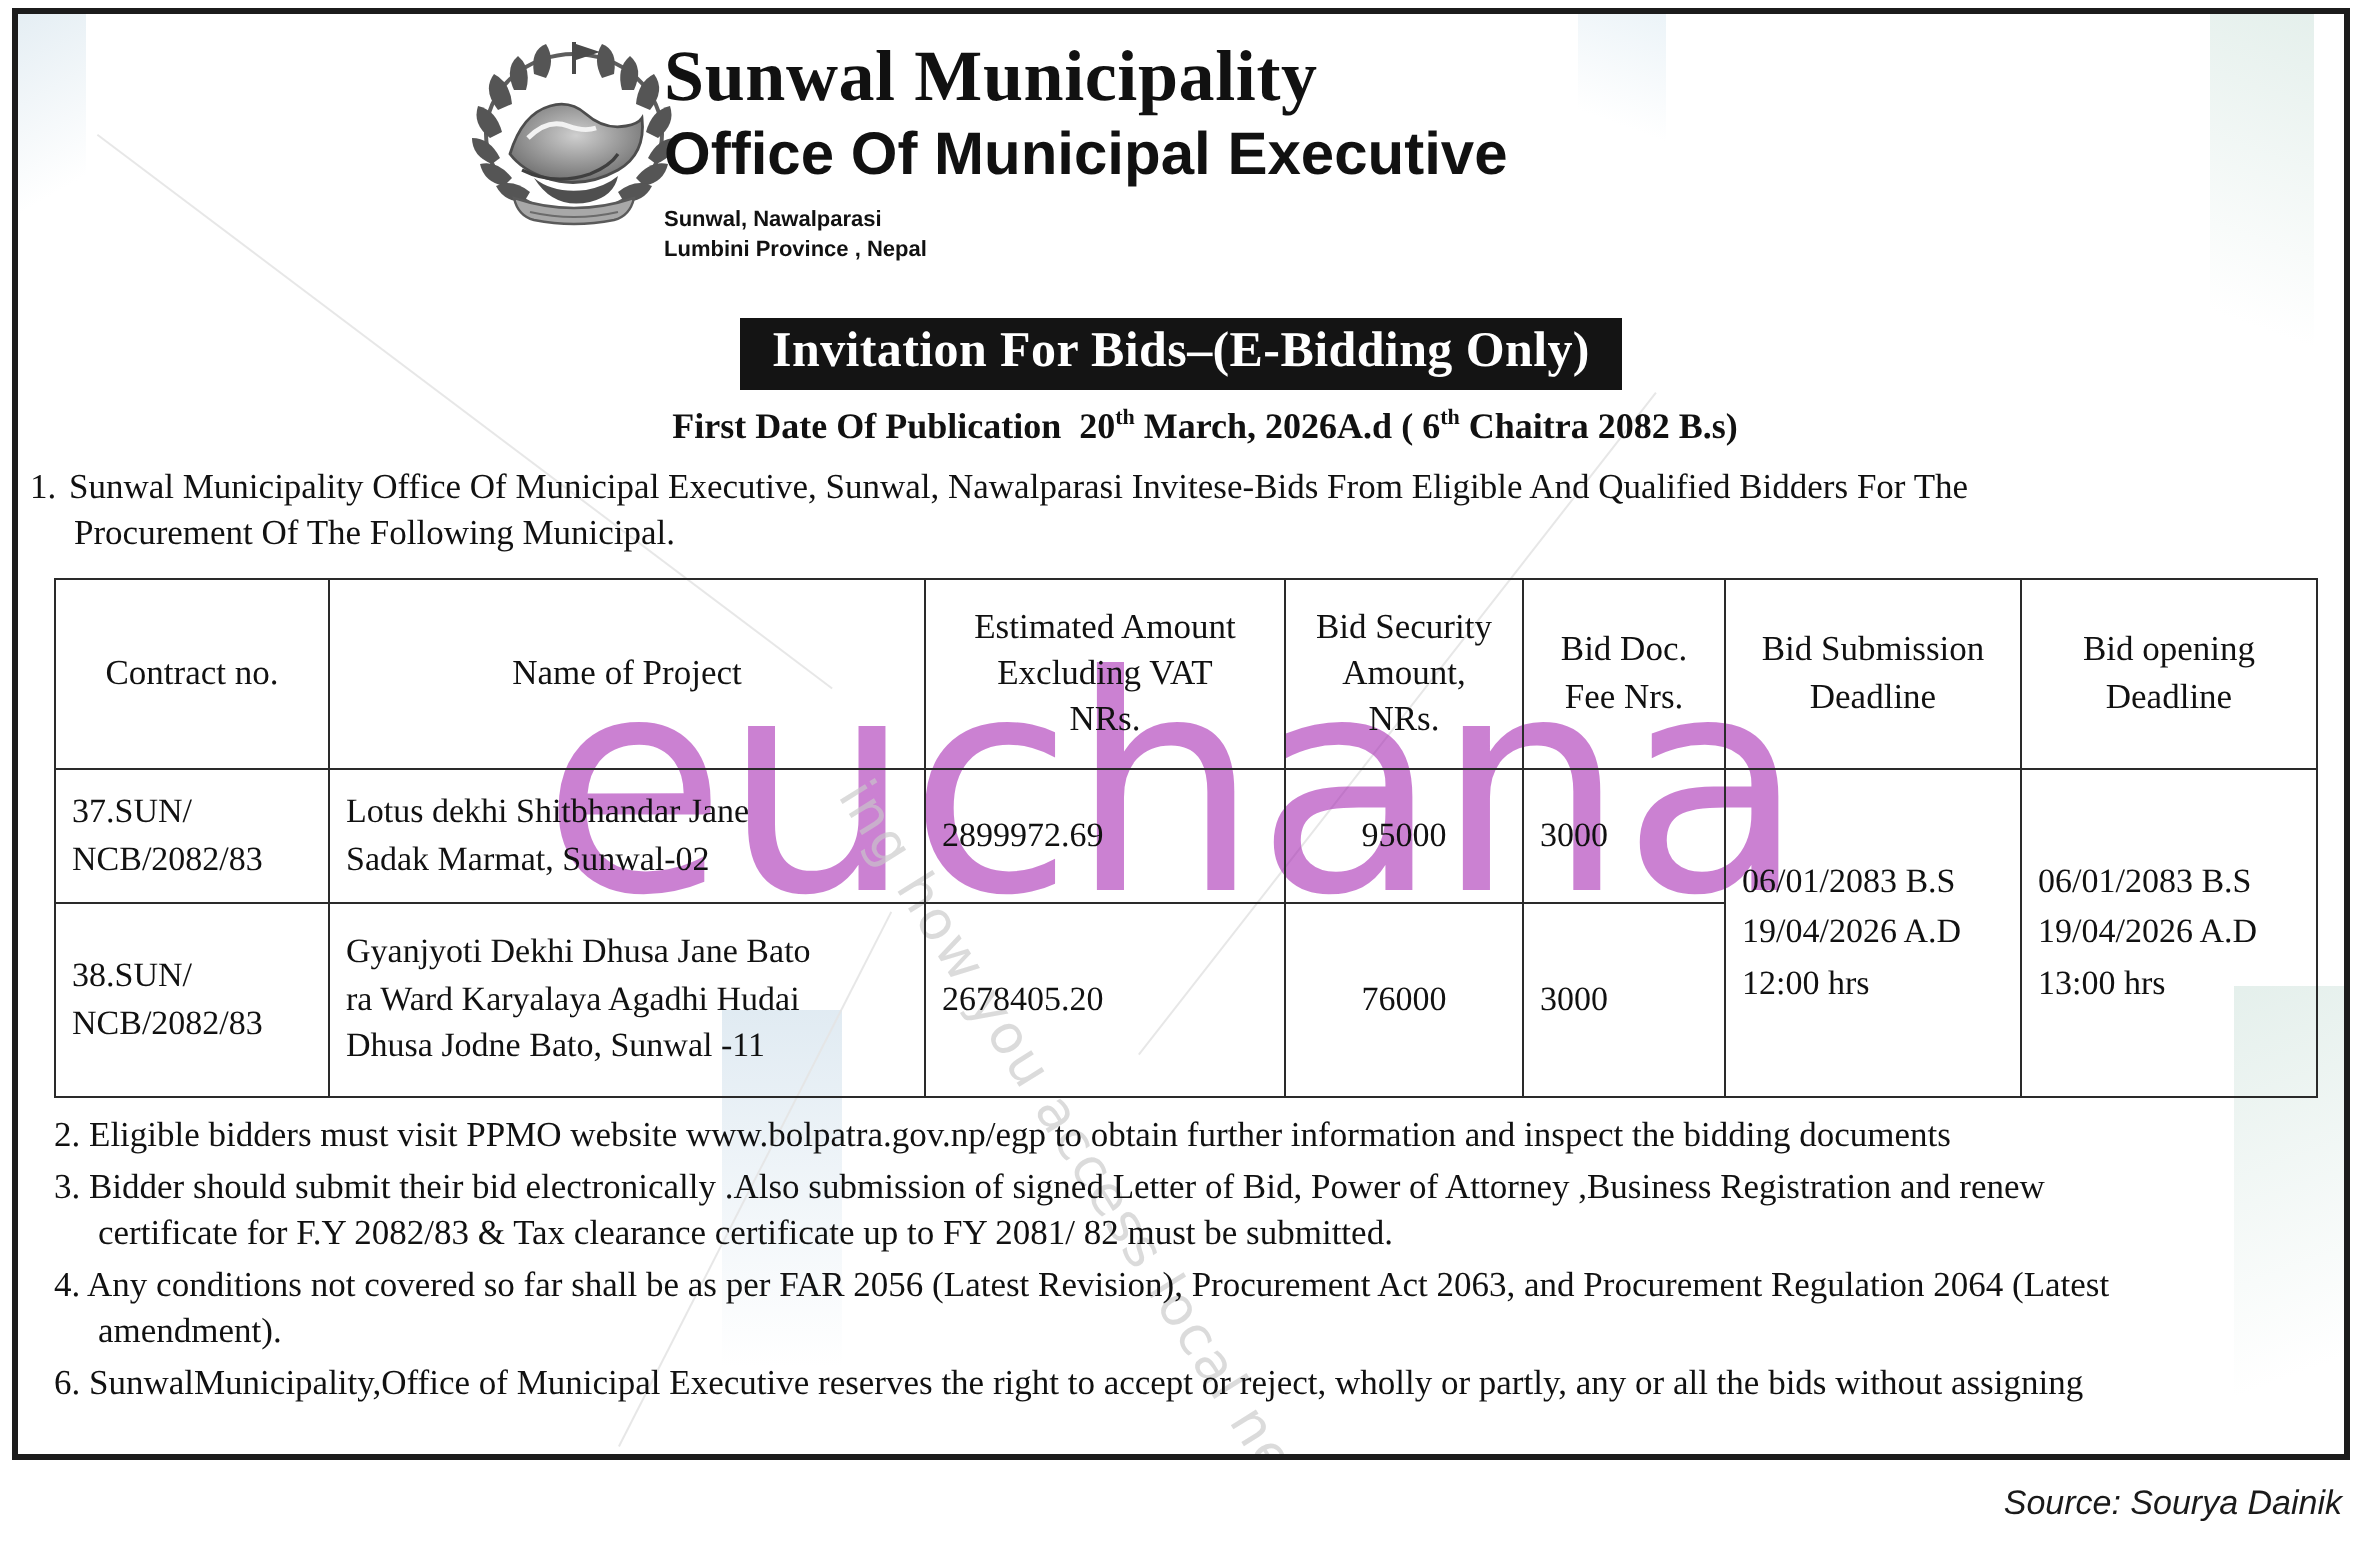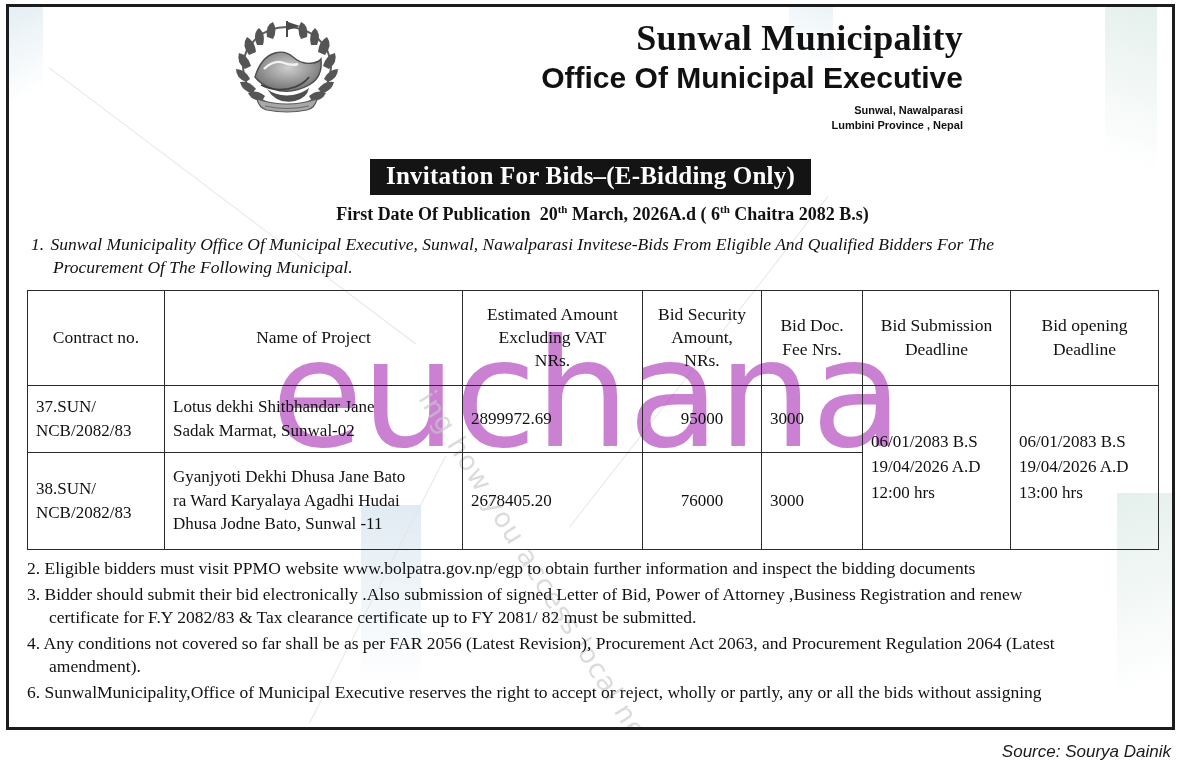--- a/index.html
+++ b/index.html
@@ -119,24 +119,24 @@
   }
   .emblem {
     position: absolute;
     left: 222px;
     top: 12px;
     width: 112px;
     height: 96px;
   }
   .title-block {
     position: absolute;
-    left: 334px;
+    left: 323px;
     top: 8px;
     width: 620px;
-    text-align: right;
+    text-align: left;
   }
   .org-name {
     font-size: 36px;
     font-weight: 700;
     letter-spacing: .3px;
     line-height: 1.1;
     margin: 4px 0 0 0;
     font-family: "Liberation Serif", serif;
   }
   .org-office {
@@ -175,26 +175,25 @@
     font-size: 18px;
     font-weight: 700;
     margin-top: 8px;
     font-family: "Liberation Serif", serif;
     padding-left: 24px;
   }
   .pubdate sup { font-size: 11px; }
 
   
   .intro {
-    margin: 8px 14px 0 22px;
+    margin: 8px 14px 0 6px;
     font-size: 17.5px;
     line-height: 1.33;
     text-align: justify;
     text-justify: inter-word;
-    font-style: italic;
   }
   .intro .num { margin-right: 2px; }
   .intro-line2 { margin-left: 22px; display: block; }
 
   
   .tbl-wrap {
     margin: 10px 14px 0 18px;
   }
   table.bids {
     width: 1131px;

